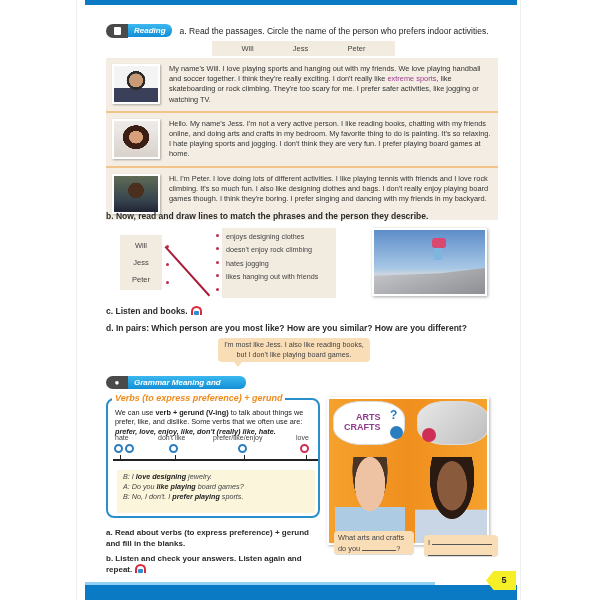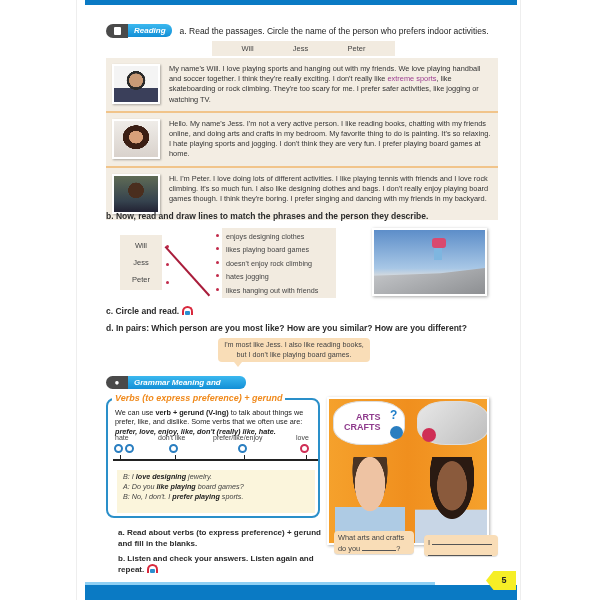--- a/index.html
+++ b/index.html
@@ -64,21 +64,21 @@
   .scale { position: absolute; left: 113px; top: 434px; width: 205px; height: 34px; font-size: 7px; color: #444; }
   .scale .lbl { position: absolute; top: 0; }
   .scale .icn { position: absolute; top: 10px; width: 9px; height: 9px; border-radius: 50%; border: 2px solid #2a7ec0; background: #fff; }
   .scale .icn.love { border-color: #cf2e55; }
   .scale .axis { position: absolute; left: 0; top: 25px; width: 205px; height: 1.5px; background: #222; }
   .scale .tick { position: absolute; top: 21px; width: 1px; height: 5px; background: #222; }
 
   .dialog { position: absolute; left: 117px; top: 470px; width: 198px; height: 43px; background: #fbf5dc; font-size: 7.2px; line-height: 9.8px; color: #444; padding: 2px 6px; font-style: italic; }
   .dialog b { font-weight: bold; color: #222; }
 
-  .q2 { position: absolute; font-size: 8px; font-weight: bold; color: #2b2b2b; line-height: 11px; margin-left: 12px; }
+  .q2 { position: absolute; font-size: 8px; font-weight: bold; color: #2b2b2b; line-height: 11px; }
   .q2-a { left: 106px; top: 527px; width: 214px; }
   .q2-b { left: 106px; top: 553px; width: 214px; }
 
   
   .lockers { position: absolute; left: 327px; top: 397px; width: 162px; height: 148px; background: linear-gradient(90deg, #f5a12c 0%, #f08f1e 50%, #f5a12c 100%); border: 2px solid #fff; box-shadow: 1px 1px 3px rgba(0,0,0,0.3); overflow: hidden; }
   .cloud { position: absolute; background: #fff; border-radius: 40%; border: 1px solid #ddd; }
   .cloud.art { left: 4px; top: 2px; width: 72px; height: 44px; }
   .cloud.draw { left: 88px; top: 2px; width: 72px; height: 44px; background: linear-gradient(135deg, #e8e8e8, #bdbdbd); }
   .art-text { position: absolute; left: 10px; top: 10px; font-size: 9px; font-weight: bold; color: #8e3b8c; line-height: 10px; text-align: right; }
   .qmark { position: absolute; left: 56px; top: 6px; font-size: 12px; font-weight: bold; color: #1e7dc8; }
@@ -145,34 +145,33 @@
 <div class="dot" style="left:166px;top:281px"></div>
 <div class="match-line"></div>
 
 <div class="dot" style="left:216px;top:234px"></div>
 <div class="dot" style="left:216px;top:247px"></div>
 <div class="dot" style="left:216px;top:261px"></div>
 <div class="dot" style="left:216px;top:274px"></div>
 <div class="dot" style="left:216px;top:288px"></div>
 <div class="match-phrases">
   <div>enjoys designing clothes</div>
-  <div>likes playing board games</div>
   <div>doesn't enjoy rock climbing</div>
   <div>hates jogging</div>
   <div>likes hanging out with friends</div>
 </div>
 
 <div class="skate-photo">
   <div class="ramp"></div>
   <div class="skater"></div>
   <div class="skater-legs"></div>
 </div>
 
 <div class="q q-c">
-  <span>c. Circle and read.</span><span class="headphone"></span>
+  <span>c. Listen and books.</span><span class="headphone"></span>
 </div>
 <div class="q q-d">d. In pairs: Which person are you most like? How are you similar? How are you different?</div>
 
 <div class="bubble">
   <div>I'm most like Jess. I also like reading books,</div>
   <div>but I don't like playing board games.</div>
 </div>
 
 <div class="gram-head">
   <div class="gram-icon">●</div>

